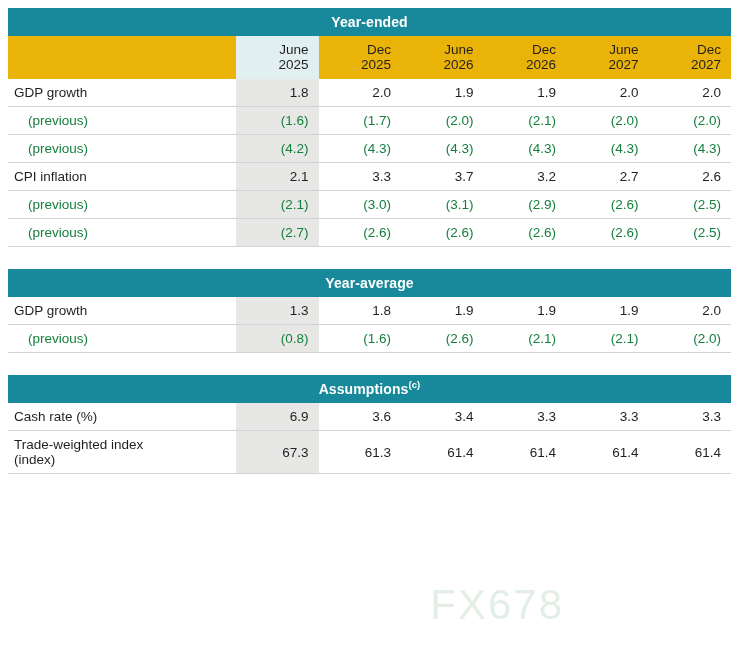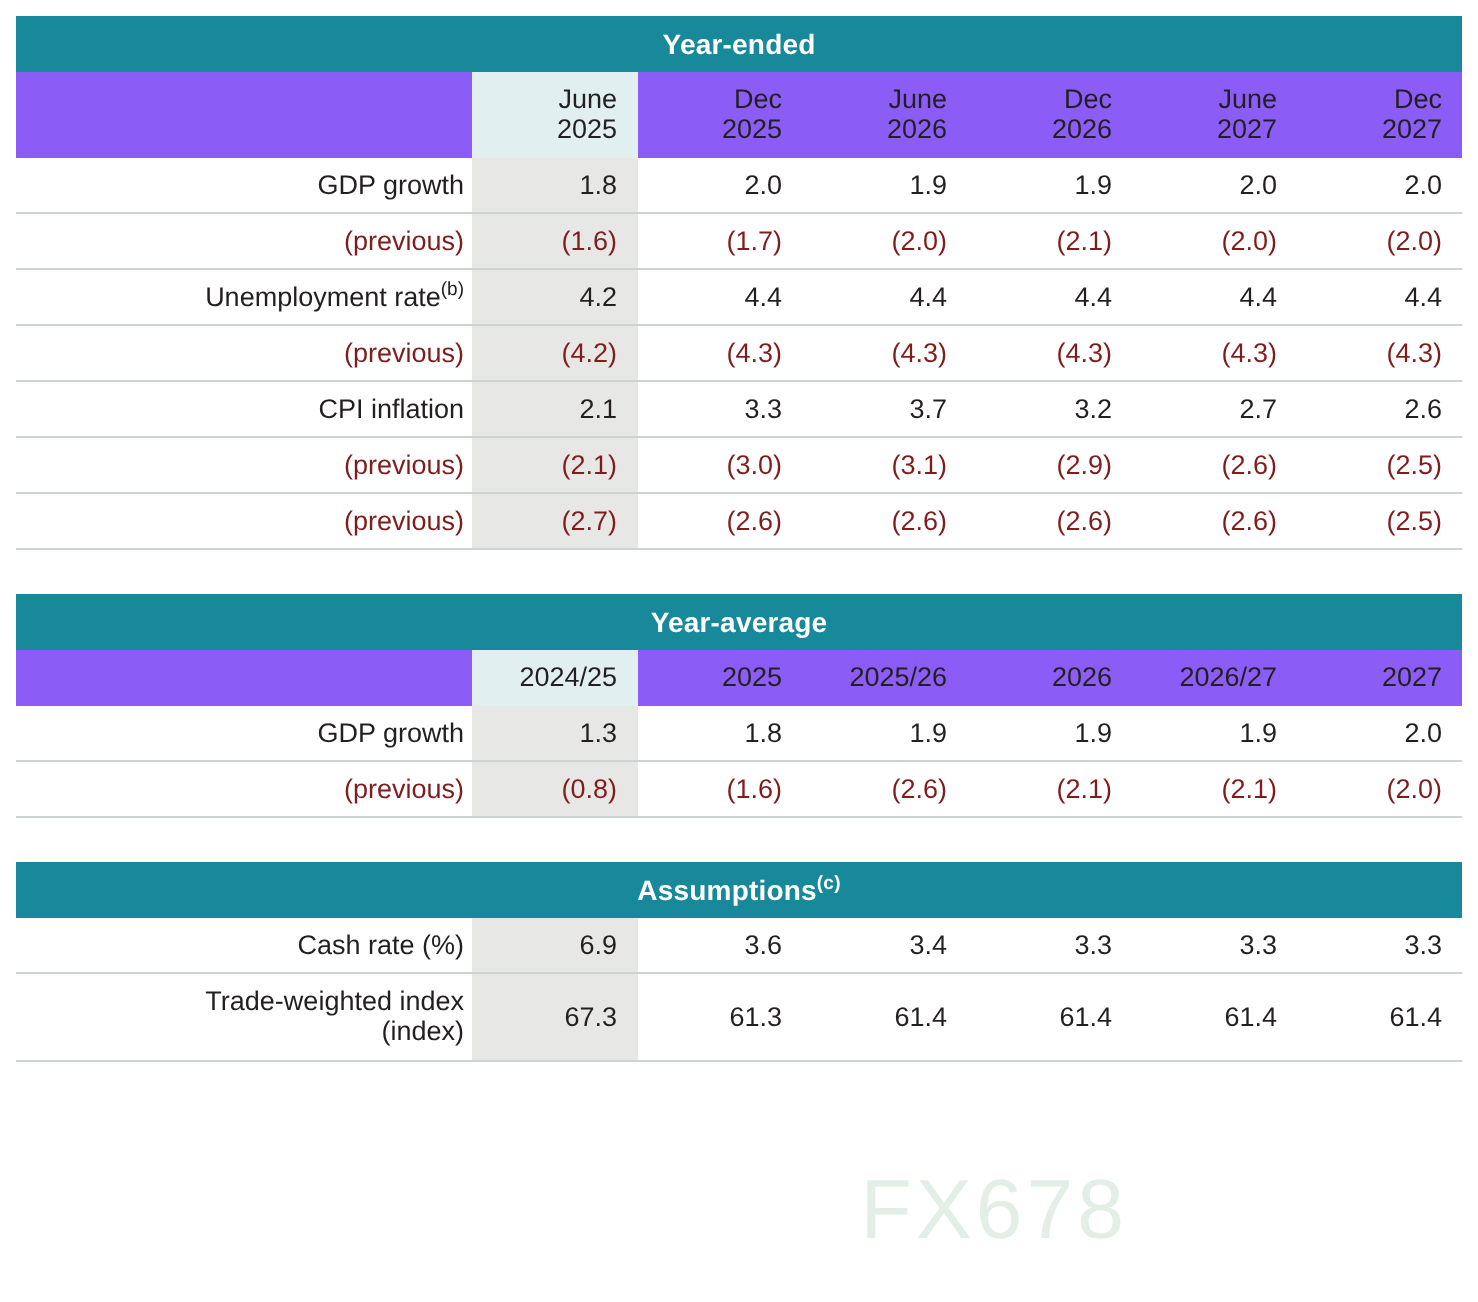--- a/index.html
+++ b/index.html
@@ -33,37 +33,37 @@
   .hdr-band th {
     background: #17899a;
     color: #ffffff;
     font-weight: bold;
     font-size: 14px;
     text-align: center;
     padding: 6px 4px 6px 4px;
     letter-spacing: 0.1px;
   }
   .sub-hdr td, .sub-hdr th {
-    background: #8b5cf6;
+    background: #eab308;
     color: #231f20;
     font-weight: normal;
     font-size: 13.5px;
     text-align: right;
     vertical-align: bottom;
     padding: 6px 10px 7px 4px;
     line-height: 1.12;
   }
   .sub-hdr td.lbl {
     text-align: left;
   }
   .sub-hdr td.shade {
     background: #e2eff1;
   }
   td.lbl {
-    text-align: right;
+    text-align: left;
     padding: 6px 4px 6px 6px;
     white-space: nowrap;
   }
   td.num {
     text-align: right;
     padding: 6px 10px 6px 4px;
     white-space: nowrap;
   }
   tr.row td {
     border-bottom: 1px solid #cfd3d4;
@@ -71,21 +71,21 @@
   tr.row.last td {
     border-bottom: 1px solid #cfd3d4;
   }
   td.shade-col {
     background: #e7e7e6;
   }
   .prev td.lbl {
     padding-left: 20px;
   }
   .prev td {
-    color: #7f1d1d;
+    color: #15803d;
   }
   sup {
     font-size: 9.5px;
     vertical-align: super;
     line-height: 0;
   }
   .two-line {
     line-height: 1.12;
   }
   .watermark {
@@ -155,29 +155,20 @@
       </tr>
       <tr class="row prev">
         <td class="lbl">(previous)</td>
         <td class="num shade-col">(1.6)</td>
         <td class="num">(1.7)</td>
         <td class="num">(2.0)</td>
         <td class="num">(2.1)</td>
         <td class="num">(2.0)</td>
         <td class="num">(2.0)</td>
       </tr>
-      <tr class="row">
-        <td class="lbl"><span>Unemployment rate</span><sup>(b)</sup></td>
-        <td class="num shade-col">4.2</td>
-        <td class="num">4.4</td>
-        <td class="num">4.4</td>
-        <td class="num">4.4</td>
-        <td class="num">4.4</td>
-        <td class="num">4.4</td>
-      </tr>
       <tr class="row prev">
         <td class="lbl">(previous)</td>
         <td class="num shade-col">(4.2)</td>
         <td class="num">(4.3)</td>
         <td class="num">(4.3)</td>
         <td class="num">(4.3)</td>
         <td class="num">(4.3)</td>
         <td class="num">(4.3)</td>
       </tr>
       <tr class="row">
@@ -217,29 +208,20 @@
         <col class="c-data">
         <col class="c-data">
         <col class="c-data">
         <col class="c-data">
         <col class="c-data">
     </colgroup>
     <thead>
       <tr class="hdr-band">
         <th colspan="7">Year-average</th>
       </tr>
-      <tr class="sub-hdr">
-        <td class="lbl"></td>
-        <td class="shade">2024/25</td>
-        <td>2025</td>
-        <td>2025/26</td>
-        <td>2026</td>
-        <td>2026/27</td>
-        <td>2027</td>
-      </tr>
     </thead>
     <tbody>
       <tr class="row">
         <td class="lbl">GDP growth</td>
         <td class="num shade-col">1.3</td>
         <td class="num">1.8</td>
         <td class="num">1.9</td>
         <td class="num">1.9</td>
         <td class="num">1.9</td>
         <td class="num">2.0</td>

